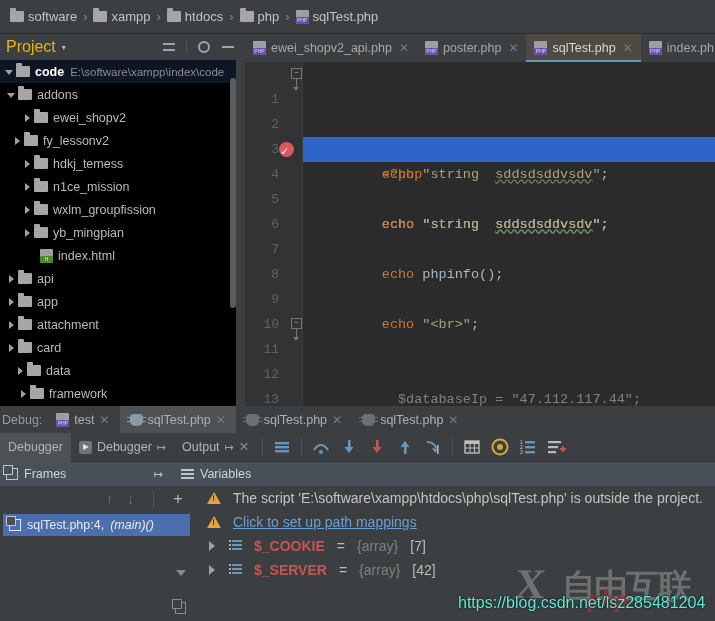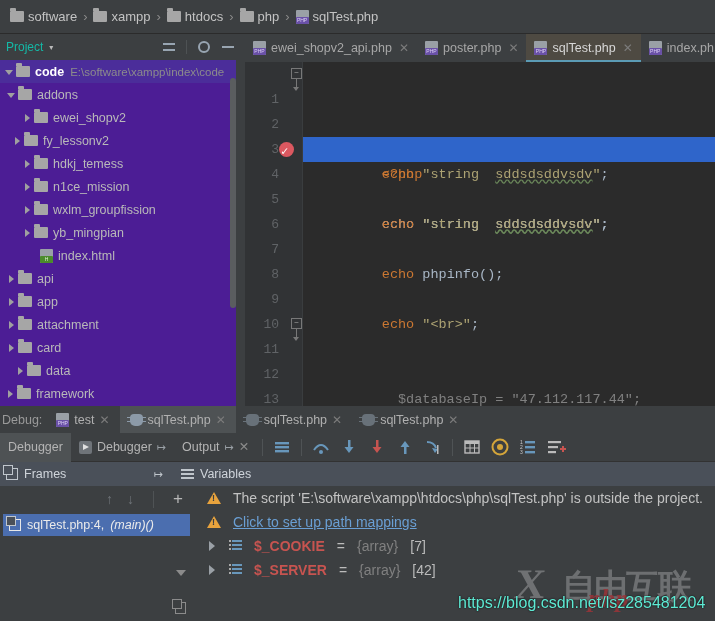--- a/index.html
+++ b/index.html
@@ -44,40 +44,40 @@
     content:"PHP"; position:absolute; left:0; bottom:0; width:13px; height:7px;
     color:#ded3f5; font-size:5px; line-height:7px; text-align:center;
     font-family:"Liberation Sans", sans-serif;
   }
 
   
   .proj-header {
     position: absolute; left: 0; top: 34px; width: 245px; height: 26px;
     background: #3c3f41; display: flex; align-items: center; padding: 0 6px;
   }
-  .proj-title { font-size: 12px; color: #14b8a6; }
+  .proj-title { font-size: 16px; color: #eab308; }
   .proj-caret { margin-left: 6px; color: #bbbbbb; font-size: 8px; }
   .proj-tools { margin-left: auto; display: flex; align-items: center; gap: 10px; padding-right: 4px;}
   .tool-ico { width: 14px; height: 14px; position: relative; opacity: .85; }
   .ico-collapse:before, .ico-collapse:after {
     content:""; position:absolute; left:1px; width:12px; height:2px; background:#a9b7c6;
   }
   .ico-collapse:before { top: 3px; }
   .ico-collapse:after { top: 9px; }
   .ico-gear {
     width:12px;height:12px;border-radius:50%;border:2px solid #a9b7c6;
     position:absolute; top:1px; left:1px;
   }
   .ico-gear:after{content:"";position:absolute;left:2px;top:2px;width:4px;height:4px;background:#3c3f41;border-radius:50%;}
   .ico-minus:before{content:"";position:absolute;top:6px;left:1px;width:12px;height:2px;background:#a9b7c6;}
   .vsep { width:1px; height:14px; background:#4e5254; }
 
   .proj-tree {
     position: absolute; left: 0; top: 60px; width: 236px; height: 346px;
-    background: #4c1d95; overflow: hidden;
+    background: #000000; overflow: hidden;
   }
   .tree-row { height: 23px; display: flex; align-items: center; padding-left: 4px; font-size: 12.5px; white-space: nowrap; }
   .tree-row.root { background: #4b6eaf33; }
   .tree-row.root .node-label { color:#ffffff; font-weight: bold; }
   .tree-row .path { color: #8c8c8c; font-size: 11.5px; margin-left: 6px; font-weight: normal;}
   .arrow {
     width: 12px; height: 12px; flex: 0 0 12px; position: relative;
   }
   .arrow.closed:before {
     content:""; position:absolute; left:3px; top:2px;
@@ -358,21 +358,21 @@
     <div class="tree-row" style="padding-left:6px">
       <span class="arrow closed"></span>
       <span class="ico-folder"></span>
       <span class="node-label">card</span>
     </div>
     <div class="tree-row" style="padding-left:15px">
       <span class="arrow closed"></span>
       <span class="ico-folder"></span>
       <span class="node-label">data</span>
     </div>
-    <div class="tree-row" style="padding-left:5px">
+    <div class="tree-row" style="padding-left:18px">
       <span class="arrow closed"></span>
       <span class="ico-folder"></span>
       <span class="node-label">framework</span>
     </div>
     <div class="tree-row" style="padding-left:6px">
       
       
       
     </div>
 

